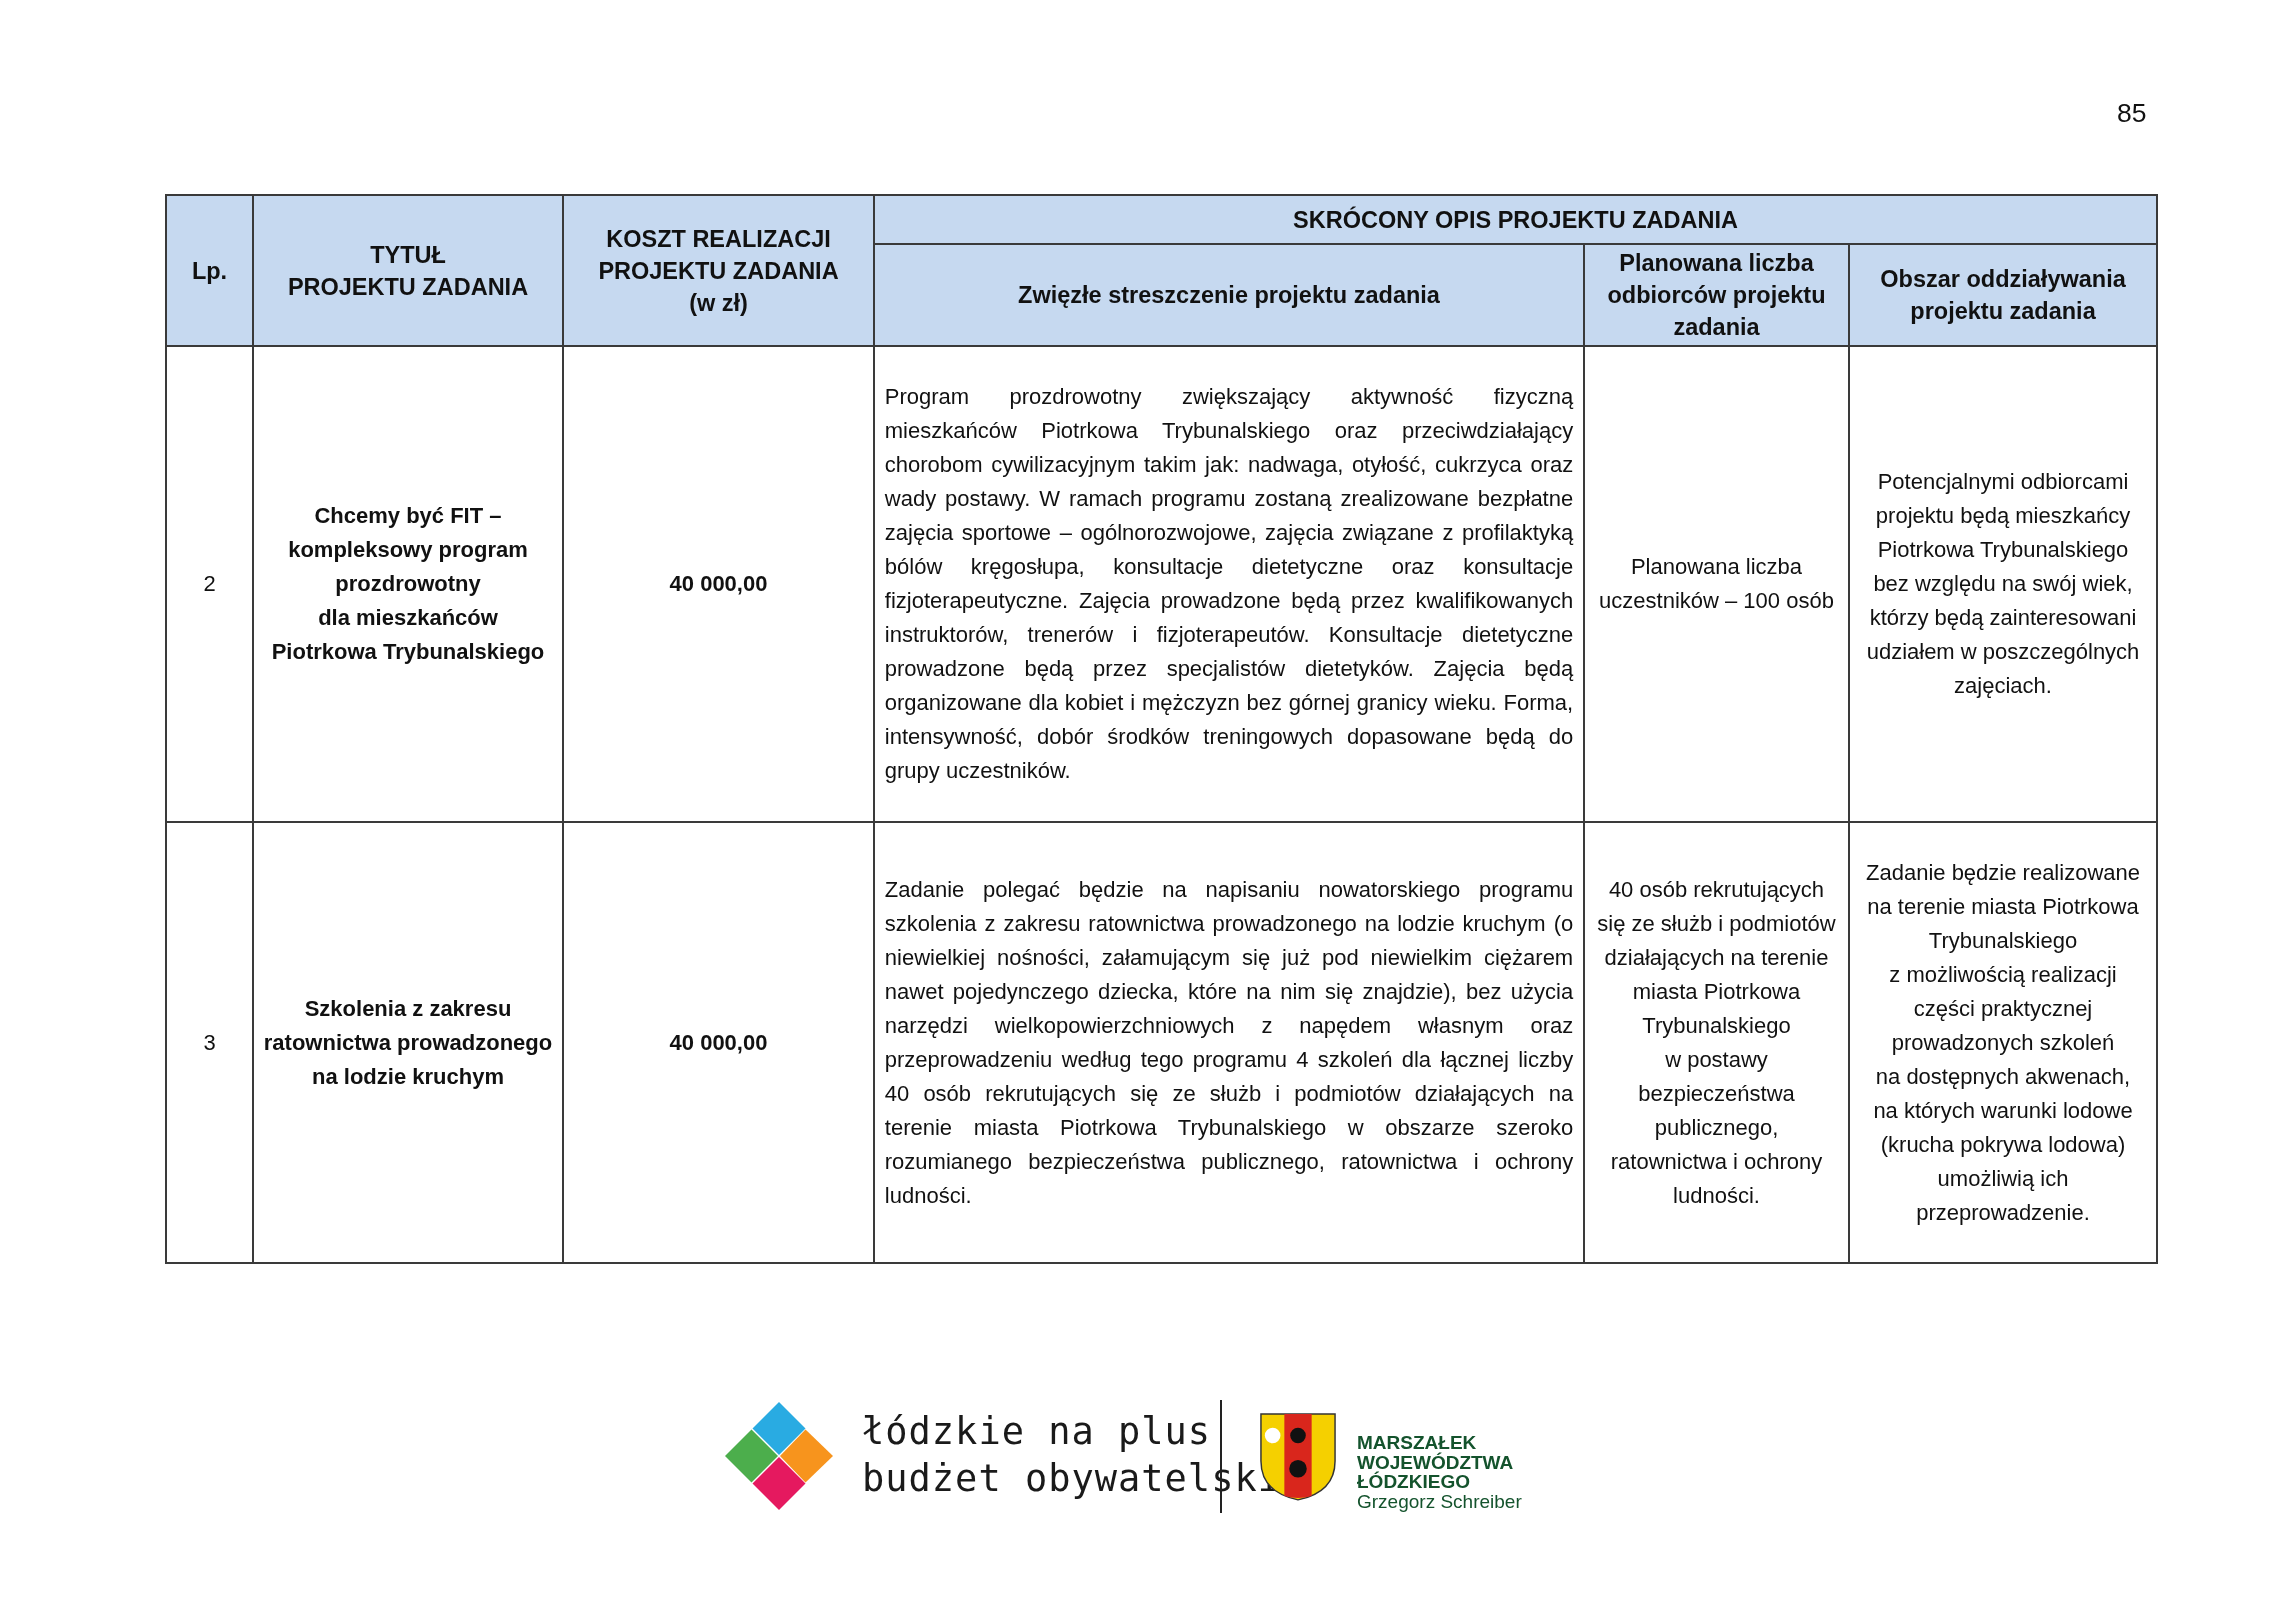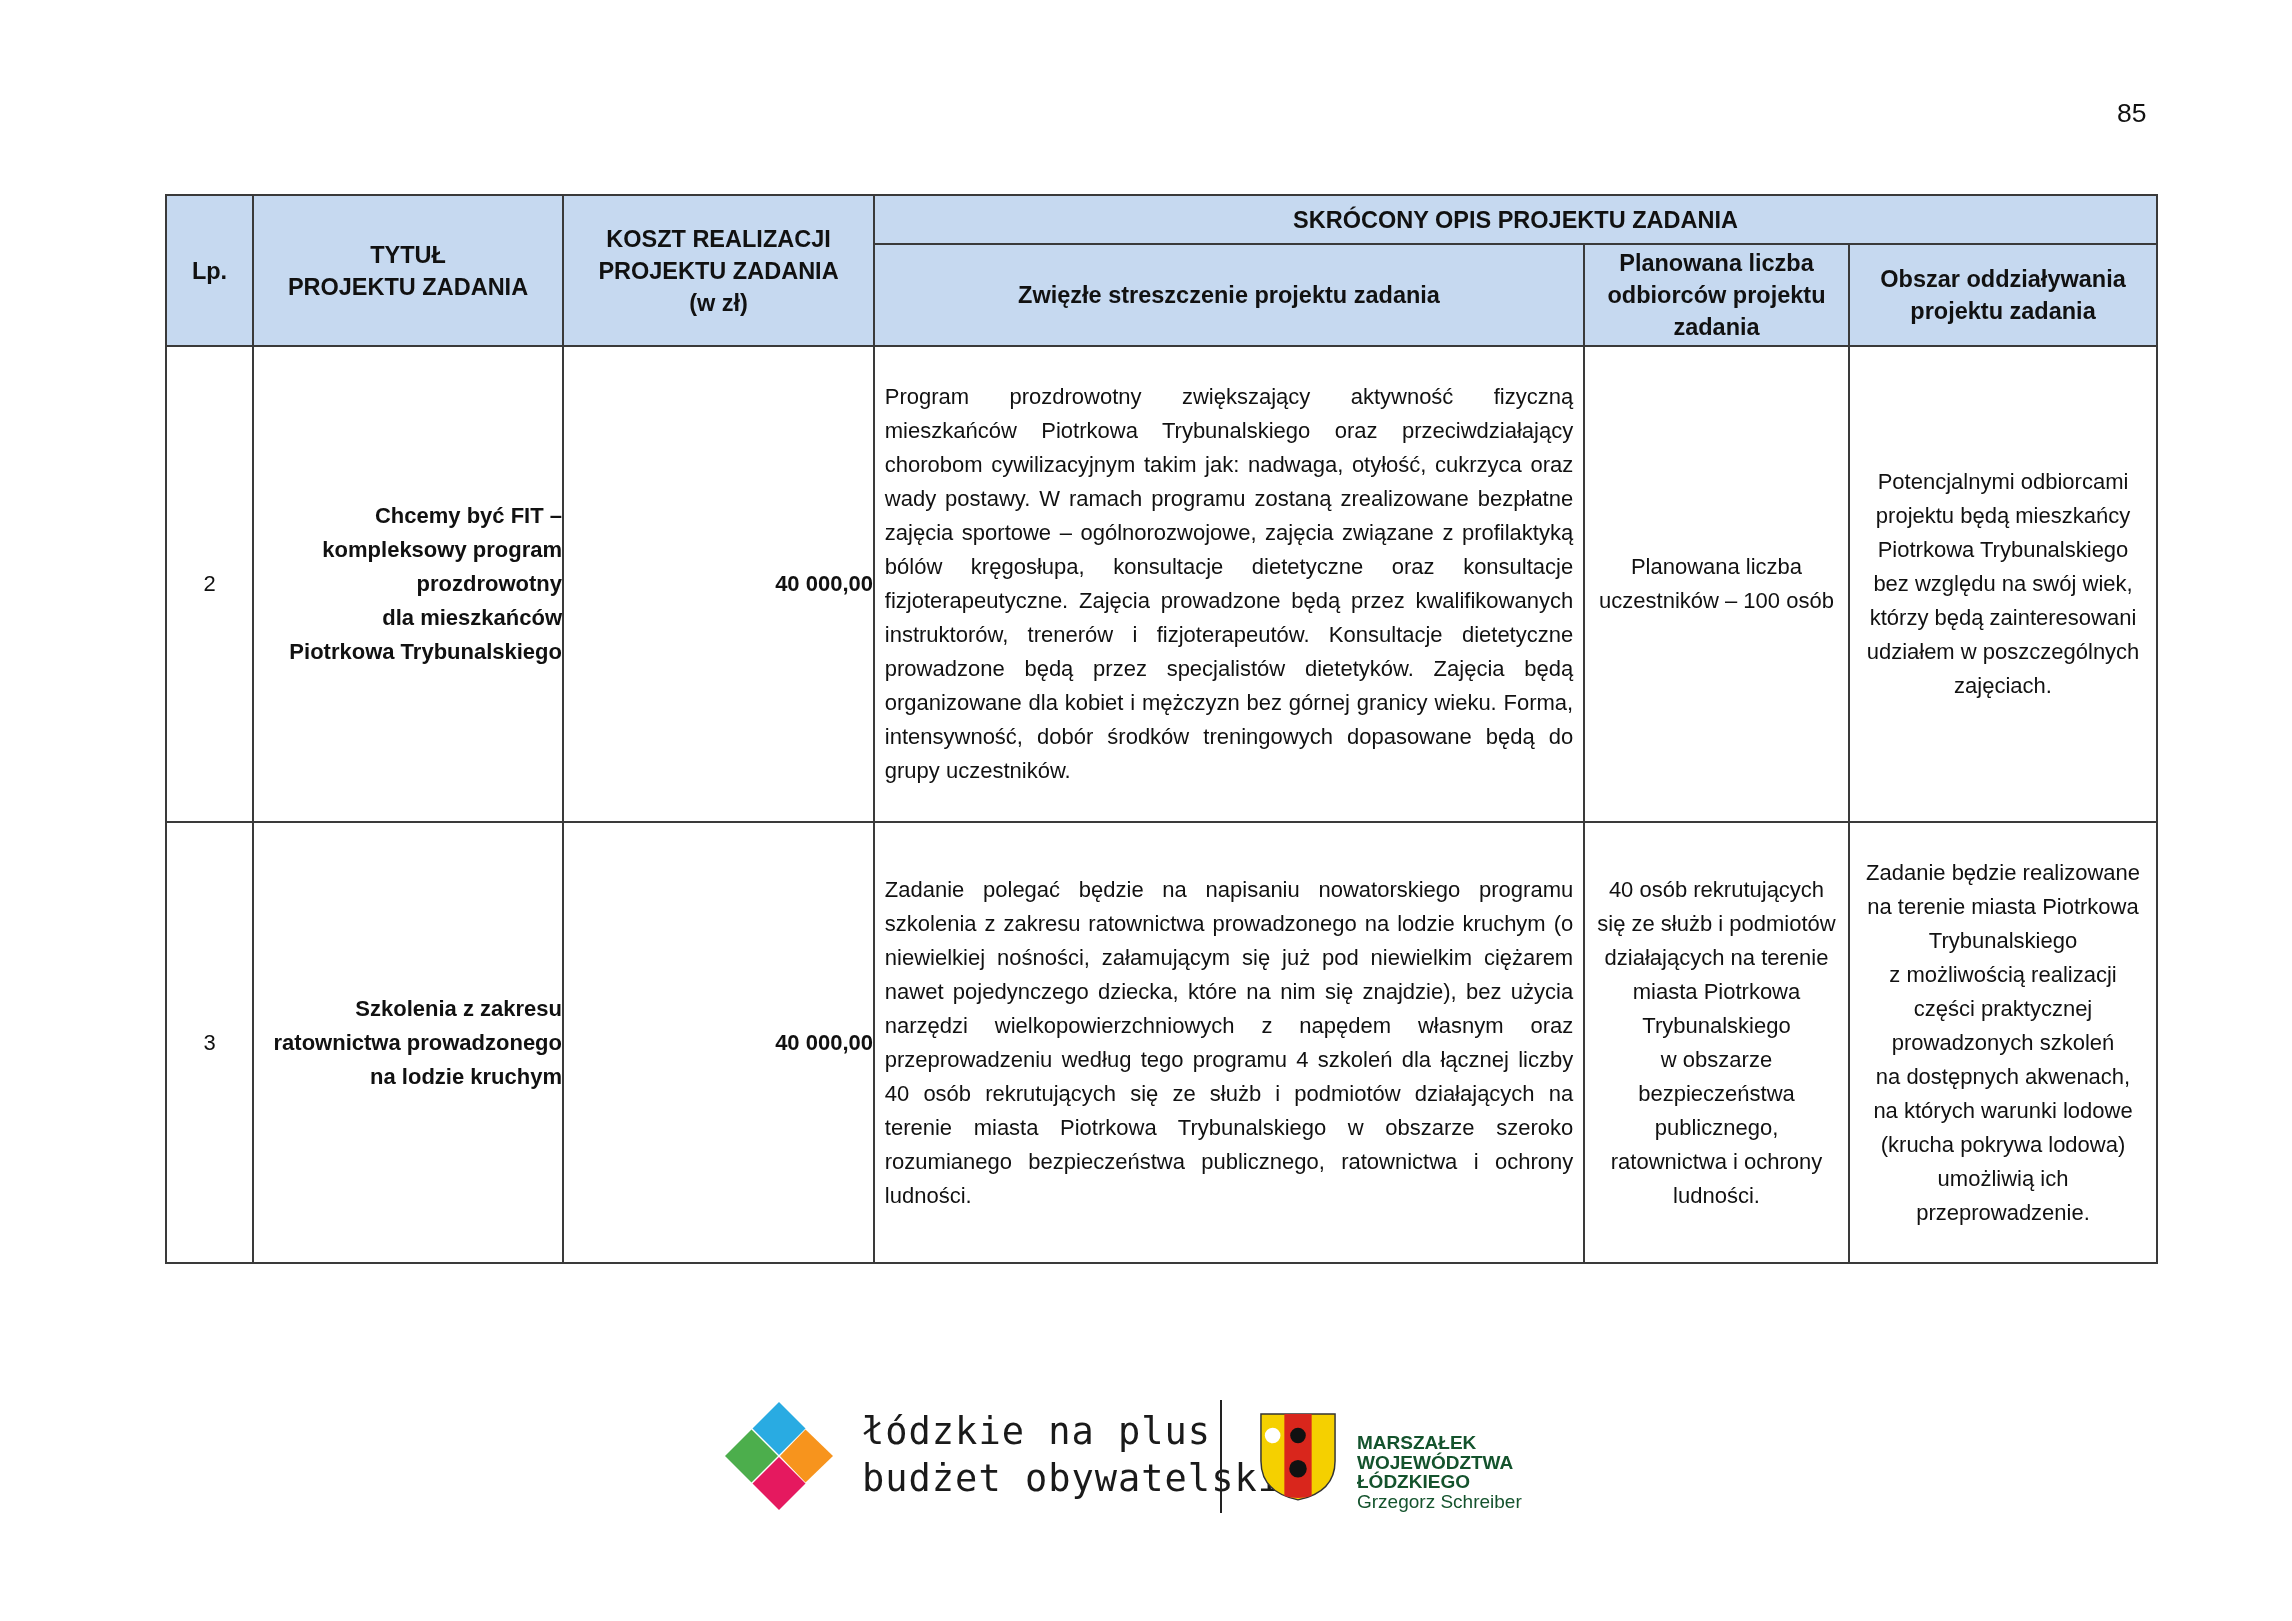--- a/index.html
+++ b/index.html
@@ -8,21 +8,21 @@
   .page-number { position: absolute; top: 98px; left: 2117px; font-size: 26.5px; }
   table.projects { position: absolute; left: 165px; top: 194px; width: 1990px;
          border-collapse: collapse; table-layout: fixed; }
   table.projects td, table.projects th { border: 2px solid #3a3a3a; padding: 0; }
   table.projects th { background: #c6d9f0; font-weight: bold; font-size: 23.5px;
          text-align: center; vertical-align: middle; line-height: 32px; }
   tr.h1 th.top { height: 47px; }
   tr.h2 th { height: 100px; }
   td { font-size: 22px; line-height: 34px; vertical-align: middle; }
   td.c { text-align: center; }
-  td.b { font-weight: bold; text-align: right; }
+  td.b { font-weight: bold; }
   td.desc { text-align: justify; padding: 0 9.8px !important; }
   td.desc div { text-align-last: left; }
   td.pad { padding: 0 7.8px !important; }
   tr.r2 td { height: 474px; }
   tr.r3 td { height: 439px; }
   .footer { position: absolute; top: 1392px; left: 725px; width: 882px; height: 127px; }
   .puzzle { position: absolute; left: 0; top: 9.8px; width: 108px; height: 108px; }
   .brand { position: absolute; left: 137px; top: 15.7px; font-family: "DejaVu Sans Mono", monospace;
            font-weight: normal; font-size: 37px; line-height: 47px; color: #1a1a1a; letter-spacing: 1px; }
   .vsep { position: absolute; left: 495px; top: 7.8px; width: 2px; height: 113px; background: #222; }
@@ -91,21 +91,21 @@
       <td class="c b">40 000,00</td>
       <td class="desc">
           <div>Zadanie polegać będzie na napisaniu nowatorskiego programu szkolenia z zakresu ratownictwa prowadzonego na lodzie kruchym (o niewielkiej nośności, załamującym się już pod niewielkim ciężarem nawet pojedynczego dziecka, które na nim się znajdzie), bez użycia narzędzi wielkopowierzchniowych z napędem własnym oraz przeprowadzeniu według tego programu 4 szkoleń dla łącznej liczby 40 osób rekrutujących się ze służb i podmiotów działających na terenie miasta Piotrkowa Trybunalskiego w obszarze szeroko rozumianego bezpieczeństwa publicznego, ratownictwa i ochrony ludności.</div>
         </td>
       <td class="c">
         <div>40 osób rekrutujących</div>
         <div>się ze służb i podmiotów</div>
         <div>działających na terenie</div>
         <div>miasta Piotrkowa</div>
         <div>Trybunalskiego</div>
-        <div>w obszarze</div>
+        <div>w postawy</div>
         <div>bezpieczeństwa</div>
         <div>publicznego,</div>
         <div>ratownictwa i ochrony</div>
         <div>ludności.</div>
       </td>
       <td class="c">
         <div>Zadanie będzie realizowane</div>
         <div>na terenie miasta Piotrkowa</div>
         <div>Trybunalskiego</div>
         <div>z możliwością realizacji</div>

